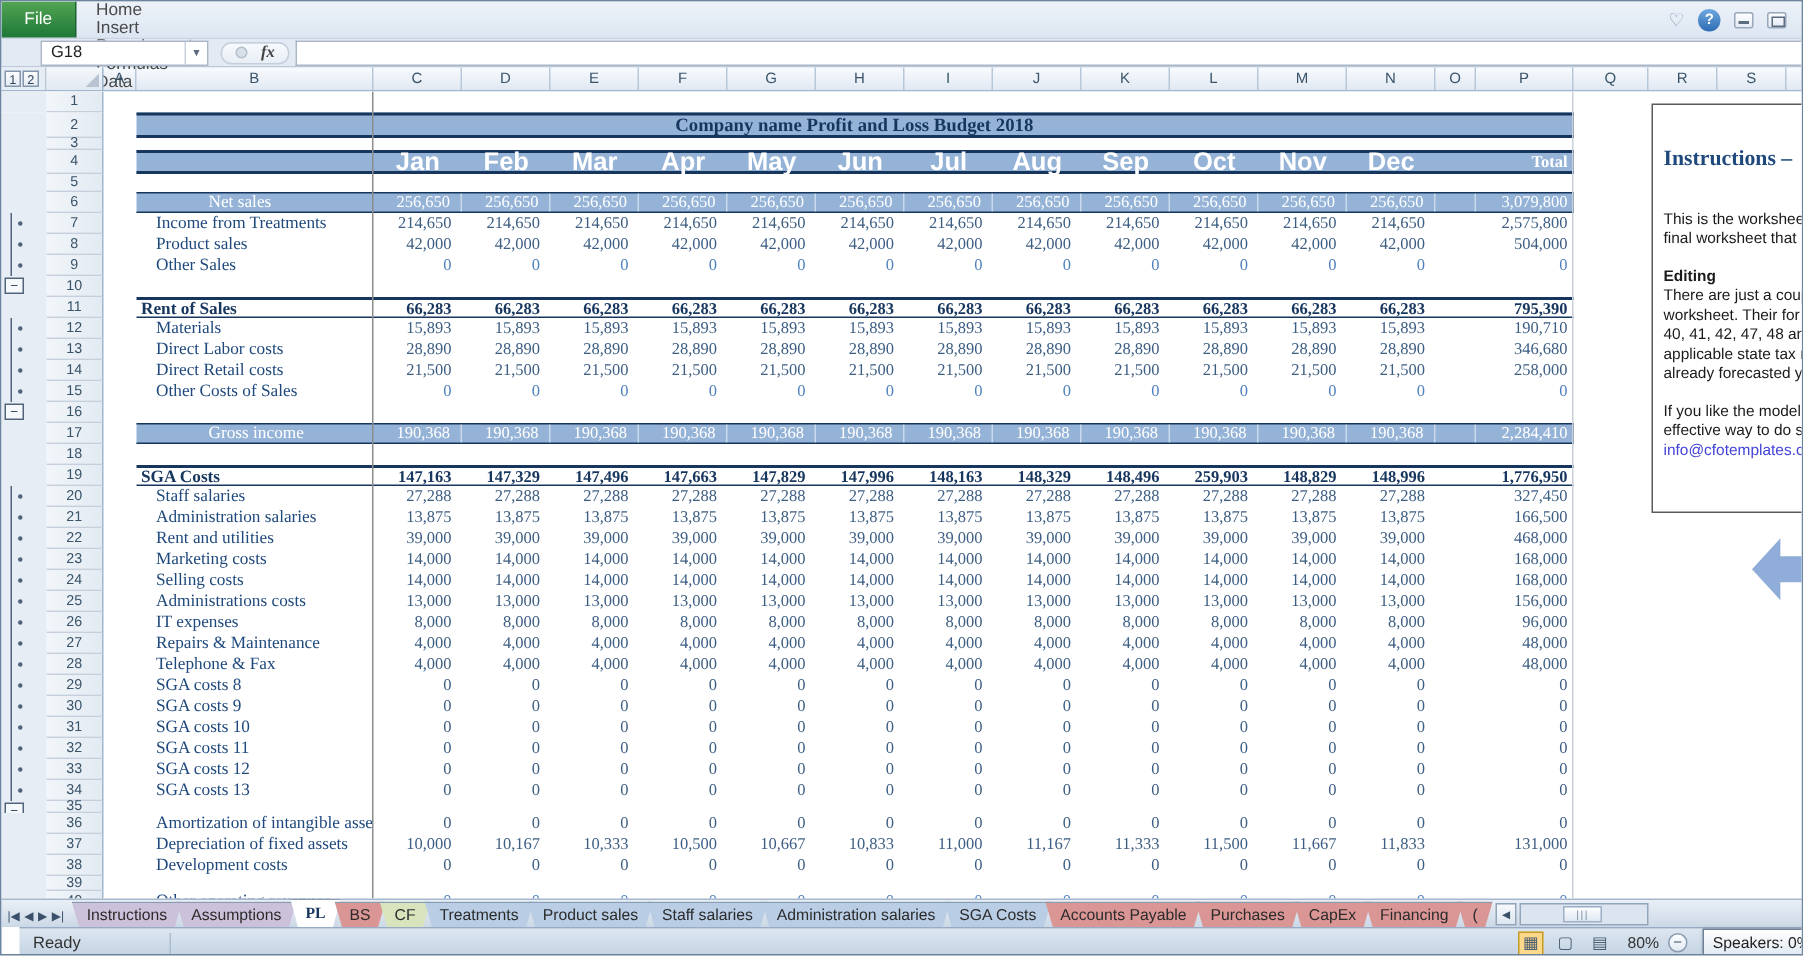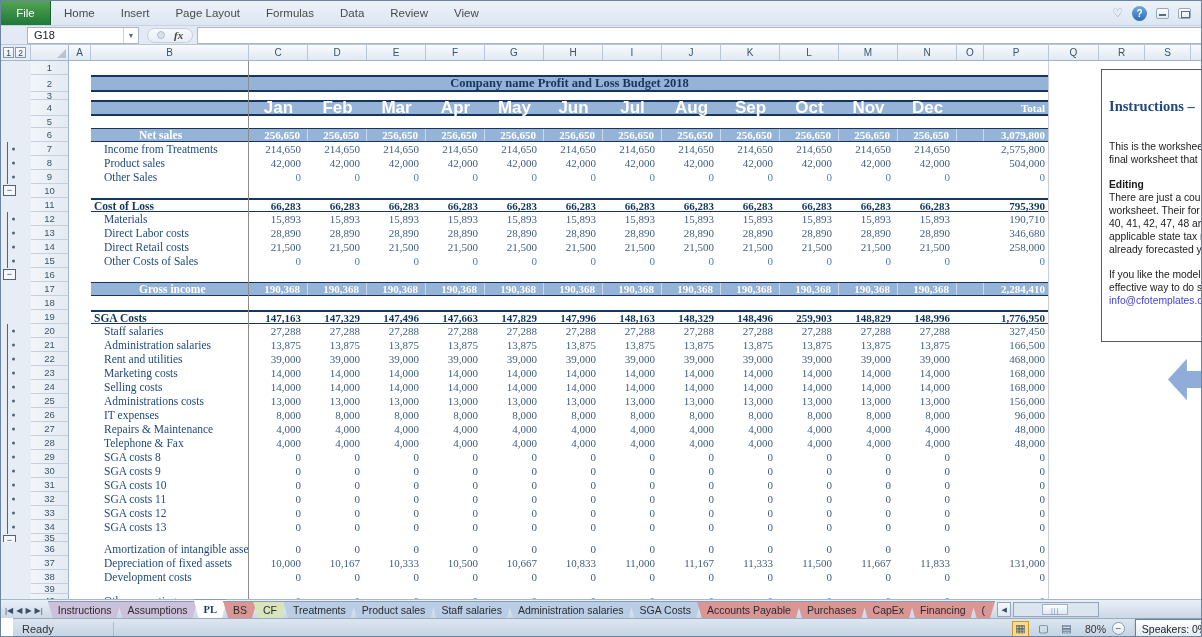--- a/index.html
+++ b/index.html
@@ -73,21 +73,21 @@
   .inp { color:#4F81BD !important; }
 
   .titleband { background:#95B3D7; border-top:2px solid #17365D; border-bottom:2px solid #17365D; border-right:1px solid #17365D;
                color:#17365D; font-weight:bold; font-size:12.5px; font-family:"Liberation Serif",serif;
                display:flex; align-items:center; justify-content:center; }
   .monthsband { background:#95B3D7; border-top:2px solid #17365D; border-bottom:2px solid #17365D; border-right:1px solid #17365D; }
   .mcell { width:59px; flex:none; color:#fff; font-weight:bold; font-family:Liberation Sans, sans-serif; font-size:17px;
            display:flex; align-items:center; justify-content:center; }
   .mtot { color:#fff; font-weight:bold; }
   .bband { background:#95B3D7; border-top:1px solid #17365D; border-bottom:1px solid #17365D; border-right:1px solid #17365D; }
-  .bband .labelcell, .bband .num, .bband .totcell { color:#fff; font-weight:bold;padding-left:48px; }
+  .bband .labelcell, .bband .num, .bband .totcell { color:#fff; font-weight:normal;padding-left:48px; }
   .bband .num, .bband .ocol { border-right:1px solid rgba(255,255,255,.5); }
   .boband { border-top:2px solid #17365D; border-bottom:1px solid #17365D; }
   .boband .labelcell, .boband .num, .boband .totcell { font-weight:bold; color:#17365D; }
 
   .vline1 { position:absolute; left:247px; top:0; bottom:0; width:1px; background:#8C8C8C; }
   .vline2 { position:absolute; left:1047px; top:0; bottom:0; width:1px; background:#C9CFD8; }
 
   
   .instbox { position:absolute; left:1100px; top:8px; width:110px; height:273px; background:#fff;
              border:1px solid #5A5A5A; overflow:hidden; padding:28px 0 0 7px; }
@@ -136,21 +136,21 @@
               background:linear-gradient(#FFFFFF,#E0E9F2); box-shadow:1px 1px 3px rgba(0,0,0,.3);
               font-size:10.5px; color:#222; display:flex; align-items:center; justify-content:center; }
 </style>
 </head>
 <body>
 
 <div class="app">
 
   <div class="ribbon">
     <div class="file-btn">File</div>
-    <div id="rtabs" style="display:flex;">
+    <div id="rtabs" style="display:flex;flex-direction:column;">
         <div class="rtab">Home</div>
         <div class="rtab">Insert</div>
         <div class="rtab">Page Layout</div>
         <div class="rtab">Formulas</div>
         <div class="rtab">Data</div>
         <div class="rtab">Review</div>
         <div class="rtab">View</div>
       </div>
     <div class="ribbon-right">
       <span class="heart">♡</span>
@@ -346,21 +346,21 @@
             <span class="ominus">−</span>
           </div>
           <div class="rowhdr">10</div>
           <div class="acol"></div>
         </div>
         <div class="srow" style="height: 14px;">
           <div class="gut"></div>
           <div class="rowhdr">11</div>
           <div class="acol"></div>
           <div class="band boband">
-            <div class="labelcell">Cost of Loss</div>
+            <div class="labelcell">Rent of Sales</div>
             <div class="num">66,283</div>
             <div class="num">66,283</div>
             <div class="num">66,283</div>
             <div class="num">66,283</div>
             <div class="num">66,283</div>
             <div class="num">66,283</div>
             <div class="num">66,283</div>
             <div class="num">66,283</div>
             <div class="num">66,283</div>
             <div class="num">66,283</div>

